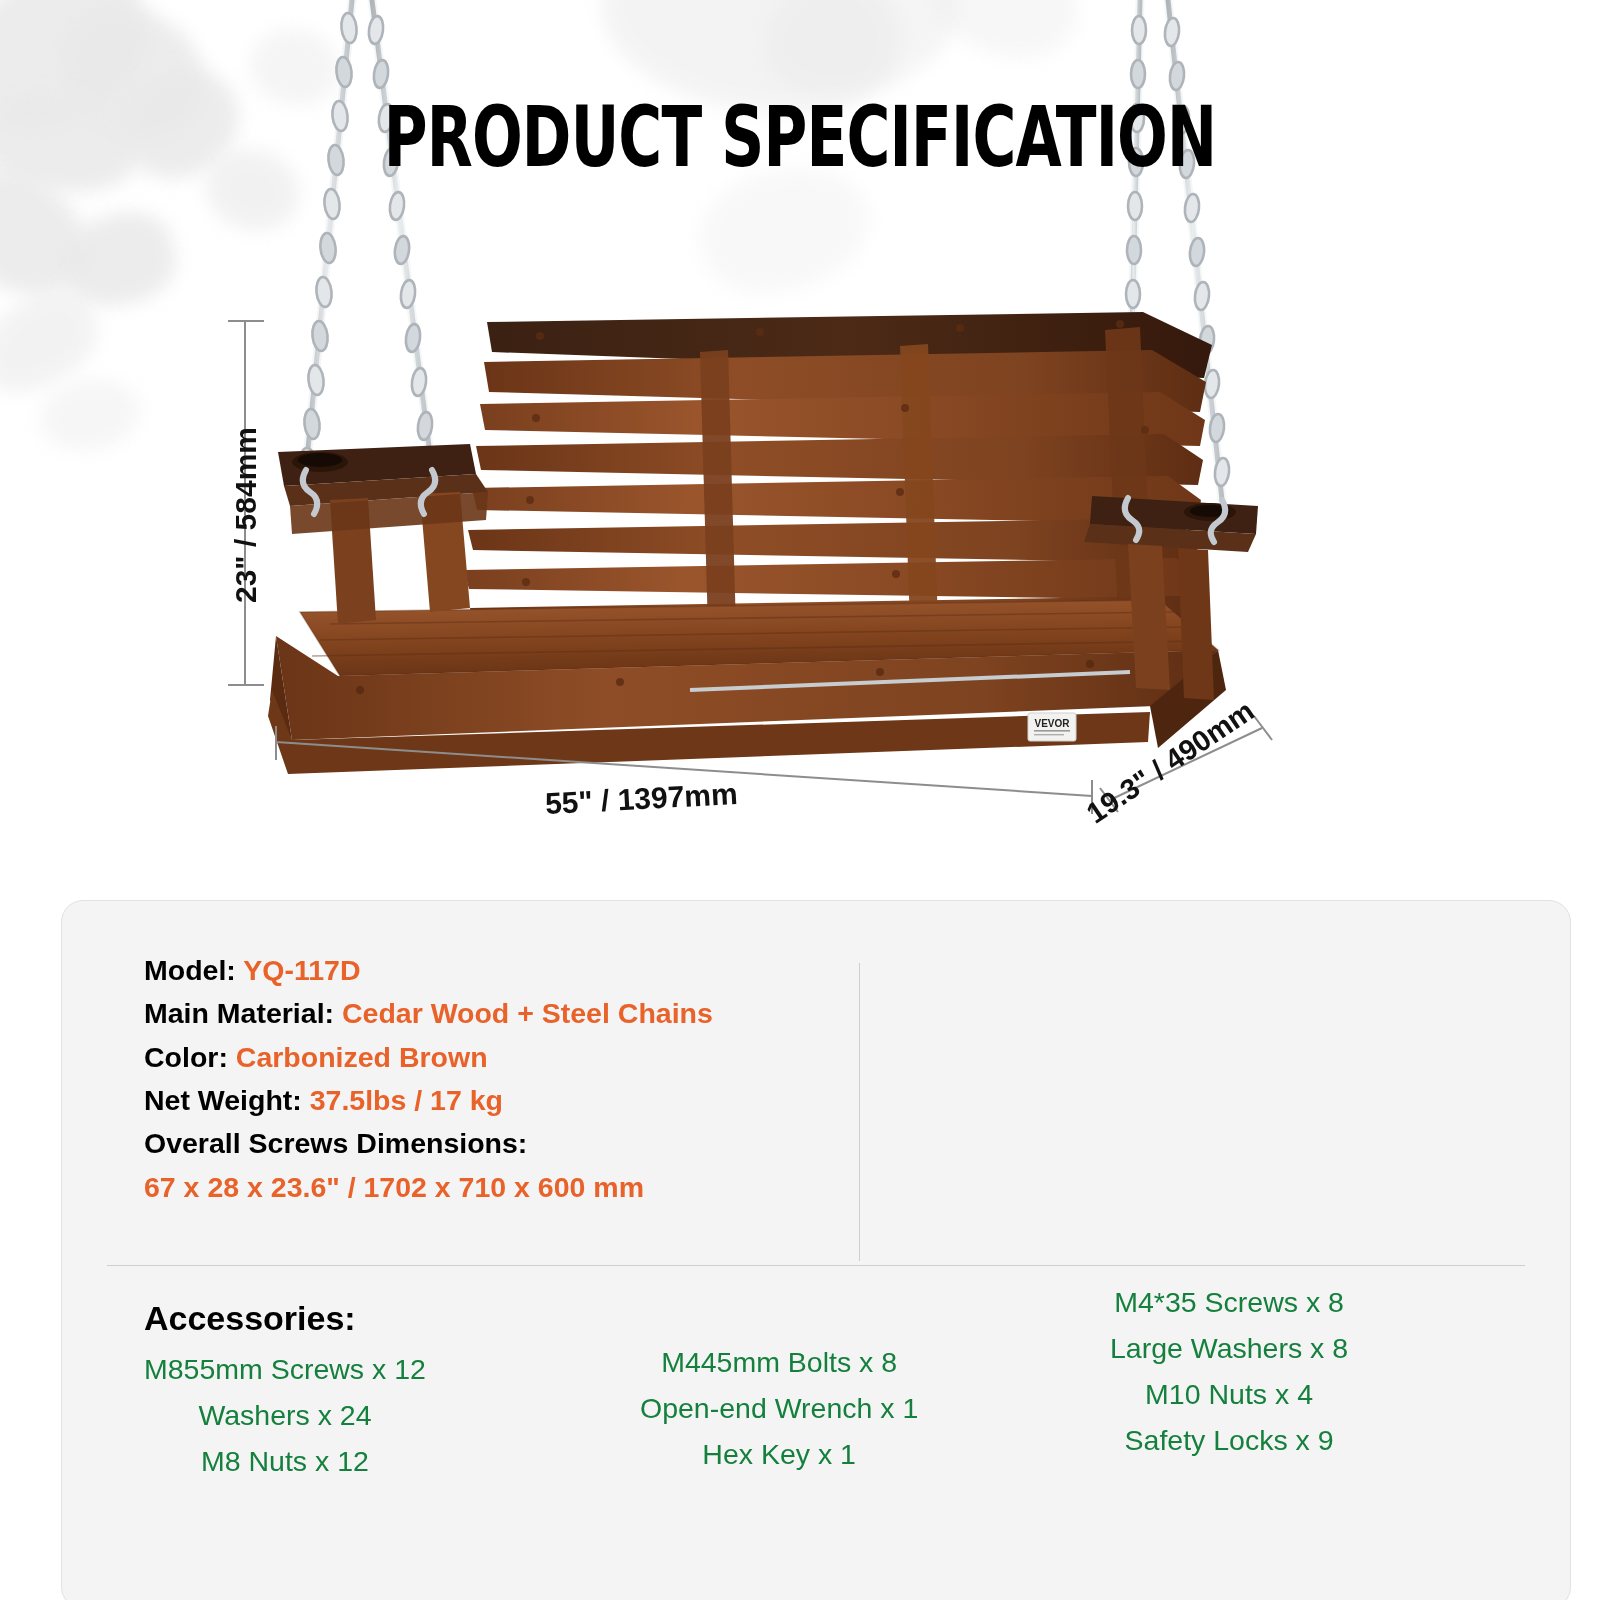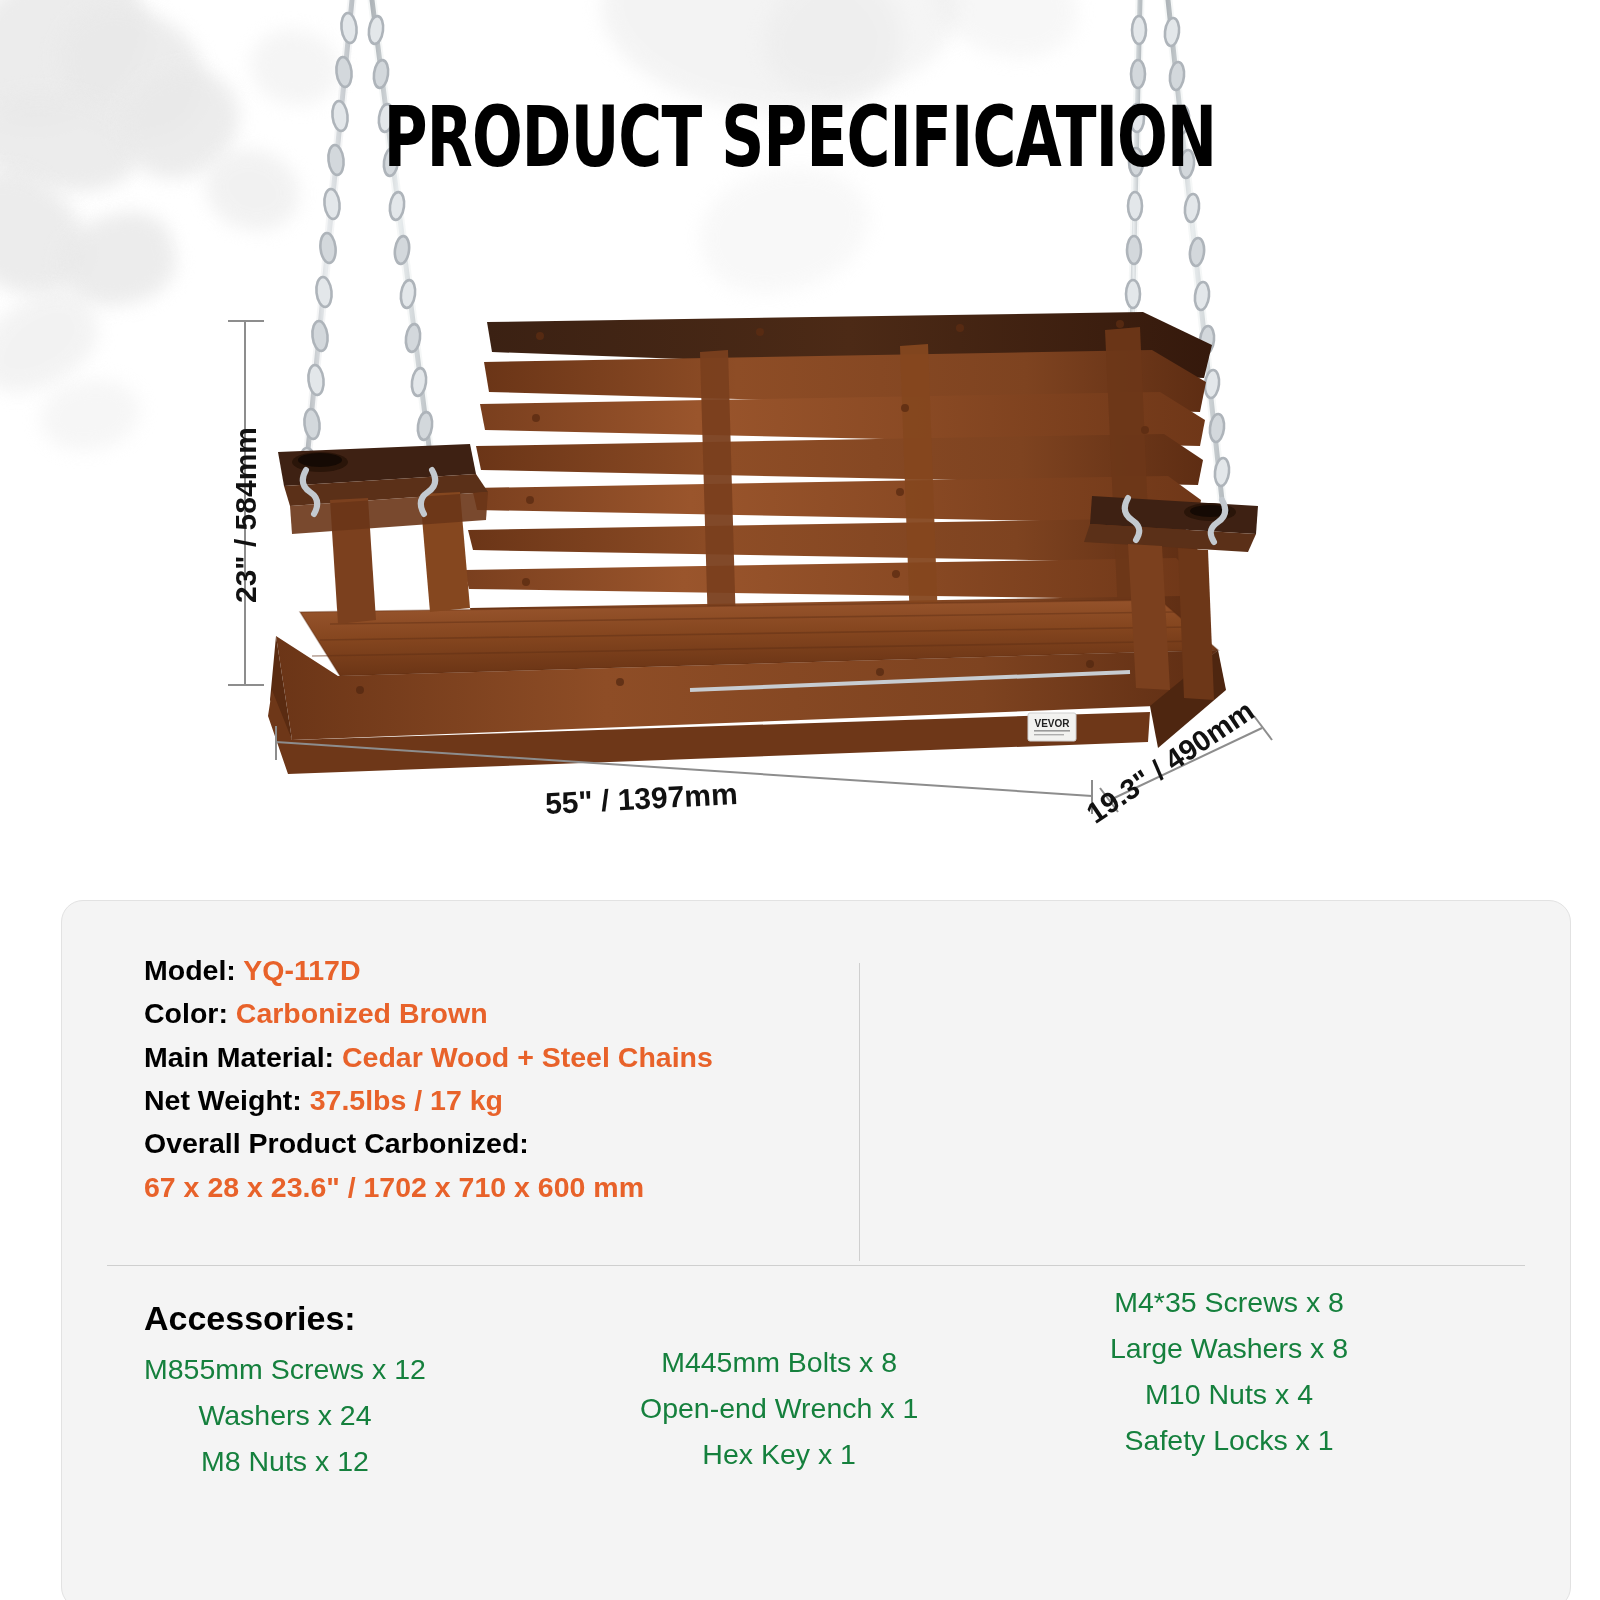--- a/index.html
+++ b/index.html
@@ -407,32 +407,32 @@
   <div class="panel-top">
 
     <div class="v-divider"></div>
 
     <div class="col-left">
       <div class="spec-line">
         <span>Model:</span>
         <span class="val">YQ-117D</span>
       </div>
       <div class="spec-line">
+        <span>Main Material:</span>
+        <span class="val">Cedar Wood + Steel Chains</span>
+      </div>
+      <div class="spec-line">
         <span>Color:</span>
         <span class="val">Carbonized Brown</span>
-      </div>
-      <div class="spec-line">
-        <span>Main Material:</span>
-        <span class="val">Cedar Wood + Steel Chains</span>
       </div>
       <div class="spec-line">
         <span>Net Weight:</span>
         <span class="val">37.5lbs / 17 kg</span>
       </div>
-      <div class="spec-line">Overall Product Carbonized:</div>
+      <div class="spec-line">Overall Screws Dimensions:</div>
       <div class="spec-val">67 x 28 x 23.6" / 1702 x 710 x 600 mm</div>
     </div>
 
 
   </div>
 
   <div class="h-divider"></div>
 
   <div class="acc">
 
@@ -446,17 +446,17 @@
     <div class="acc-col acc-c2">
       <div class="acc-item">M445mm Bolts x 8</div>
       <div class="acc-item">Open-end Wrench x 1</div>
       <div class="acc-item">Hex Key x 1</div>
     </div>
 
     <div class="acc-col acc-c3">
       <div class="acc-item">M4*35 Screws x 8</div>
       <div class="acc-item">Large Washers x 8</div>
       <div class="acc-item">M10 Nuts x 4</div>
-      <div class="acc-item">Safety Locks x 1</div>
+      <div class="acc-item">Safety Locks x 9</div>
     </div>
 
   </div>
 </div>
 
 </body></html>

